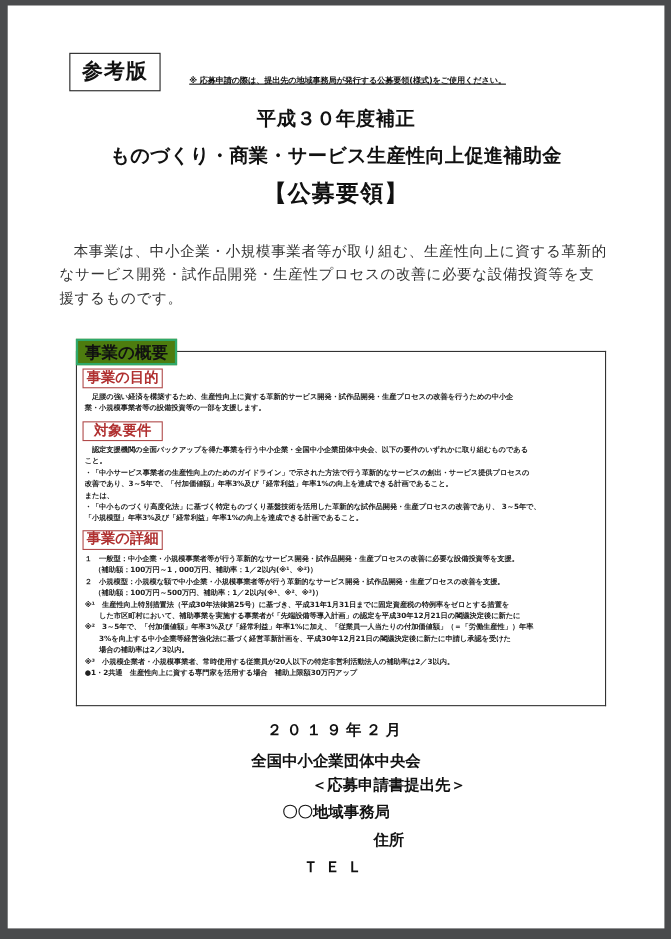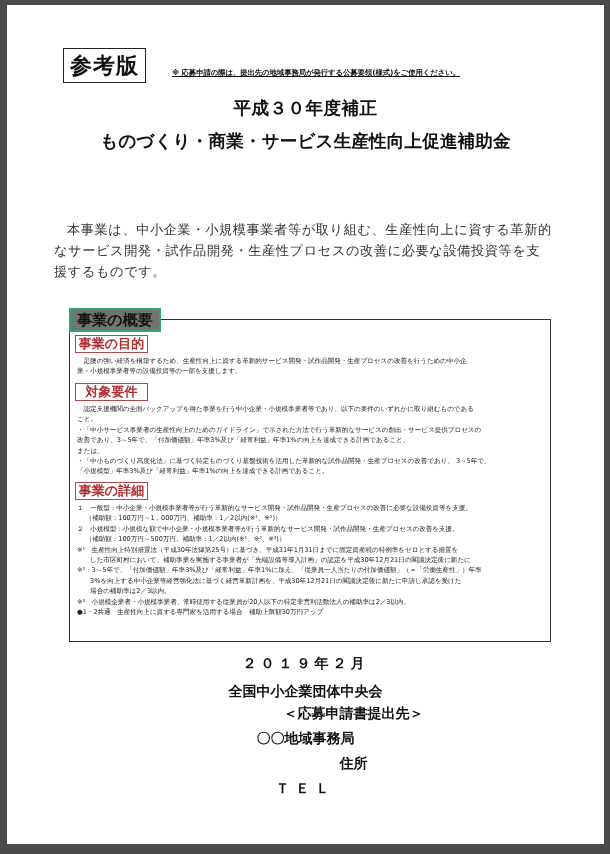--- a/index.html
+++ b/index.html
@@ -11,21 +11,21 @@
     color: #111;
   }
   .page {
     position: absolute; left: 7px; top: 5px; width: 597px; height: 839px;
     background: #ffffff;
   }
   .abs { position: absolute; }
   .ref-badge {
     left: 56px; top: 43px; width: 83px; height: 35px;
     border: 1.5px solid #222; box-sizing: border-box;
-    font-weight: bold; font-size: 22px; line-height: 33px; text-align: center;
+    font-weight: bold; font-size: 19px; line-height: 33px; text-align: center;
     letter-spacing: 1px;
   }
   .notice {
     left: 165px; top: 63px; font-size: 7.4px; font-weight: bold;
     text-decoration: underline; white-space: nowrap; letter-spacing: -0.1px;
   }
   .title1 { left: 0; width: 597px; top: 91px; text-align: center; font-size: 17.5px; font-weight: bold; letter-spacing: 0.5px; }
   .title2 { left: 0; width: 597px; top: 124px; text-align: center; font-size: 17.5px; font-weight: bold; letter-spacing: 0.2px; }
   .title3 { left: 0; width: 597px; top: 157px; text-align: center; font-size: 21px; font-weight: bold; letter-spacing: 1px; }
   .intro {
@@ -37,59 +37,60 @@
   .overview-box {
     left: 62px; top: 314px; width: 482px; height: 323px;
     border: 1.5px solid #333; box-sizing: border-box;
     border-top: none;
   }
   .overview-topline {
     left: 152px; top: 314px; width: 392px; height: 0; border-top: 1.5px solid #333;
   }
   .overview-label {
     left: 62px; top: 303px; width: 92px; height: 24px;
-    border: 2px solid #2fa86a; box-sizing: border-box; background: #737373;
+    border: 2px solid #2fa86a; box-sizing: border-box; background: #4d7c0f;
     font-size: 15px; font-weight: bold; line-height: 20px; text-align: center; color: #111;
   }
   .sec-label {
     border: 1.5px solid #b04a4a; box-sizing: border-box;
     color: #b03030; font-weight: bold; font-size: 13px; line-height: 15px;
     text-align: center; height: 18px; background: #fff;
   }
   .small {
-    font-size: 6.6px; line-height: 10.4px; color: #222; white-space: nowrap; letter-spacing: -0.05px;
+    font-size: 6.6px; line-height: 10.4px; color: #222; white-space: nowrap; letter-spacing: -0.05px; font-weight: bold;
   }
   .footer-line { left: 0; width: 597px; text-align: center; font-size: 14px; font-weight: bold; }
 </style>
 </head>
 <body>
 
 <div class="page">
 
   <div class="abs ref-badge">参考版</div>
   <div class="abs notice">※ 応募申請の際は、提出先の地域事務局が発行する公募要領(様式)をご使用ください。</div>
 
   <div class="abs title1">平成３０年度補正</div>
   <div class="abs title2">ものづくり・商業・サービス生産性向上促進補助金</div>
+  <div class="abs title3">【公募要領】</div>
 
   <div class="abs intro">本事業は、中小企業・小規模事業者等が取り組む、生産性向上に資する革新的なサービス開発・試作品開発・生産性プロセスの改善に必要な設備投資等を支援するものです。</div>
 
   <div class="abs overview-box"></div>
   <div class="abs overview-topline"></div>
   <div class="abs overview-label">事業の概要</div>
 
   <div class="abs sec-label" style="left:68px; top:330px; width:73px;">事業の目的</div>
   <div class="abs small" style="left:70px; top:351px;">
     <div>　足腰の強い経済を構築するため、生産性向上に資する革新的サービス開発・試作品開発・生産プロセスの改善を行うための中小企</div>
     <div>業・小規模事業者等の設備投資等の一部を支援します。</div>
   </div>
 
   <div class="abs sec-label" style="left:68px; top:378px; width:73px;">対象要件</div>
   <div class="abs small" style="left:70px; top:399px;">
-    <div>　認定支援機関の全面バックアップを得た事業を行う中小企業・小規模事業者等であり、以下の要件のいずれかに取り組むものである</div>
+    <div>　認定支援機関の全面バックアップを得た事業を行う中小企業・全国中小企業団体中央会、以下の要件のいずれかに取り組むものである</div>
     <div>こと。</div>
     <div>・「中小サービス事業者の生産性向上のためのガイドライン」で示された方法で行う革新的なサービスの創出・サービス提供プロセスの</div>
     <div>改善であり、3～5年で、「付加価値額」年率3%及び「経常利益」年率1%の向上を達成できる計画であること。</div>
     <div>または、</div>
     <div>・「中小ものづくり高度化法」に基づく特定ものづくり基盤技術を活用した革新的な試作品開発・生産プロセスの改善であり、 3～5年で、</div>
     <div>「小規模型」年率3%及び「経常利益」年率1%の向上を達成できる計画であること。</div>
   </div>
 
   <div class="abs sec-label" style="left:68px; top:477px; width:73px;">事業の詳細</div>
   <div class="abs small" style="left:70px; top:498px;">

